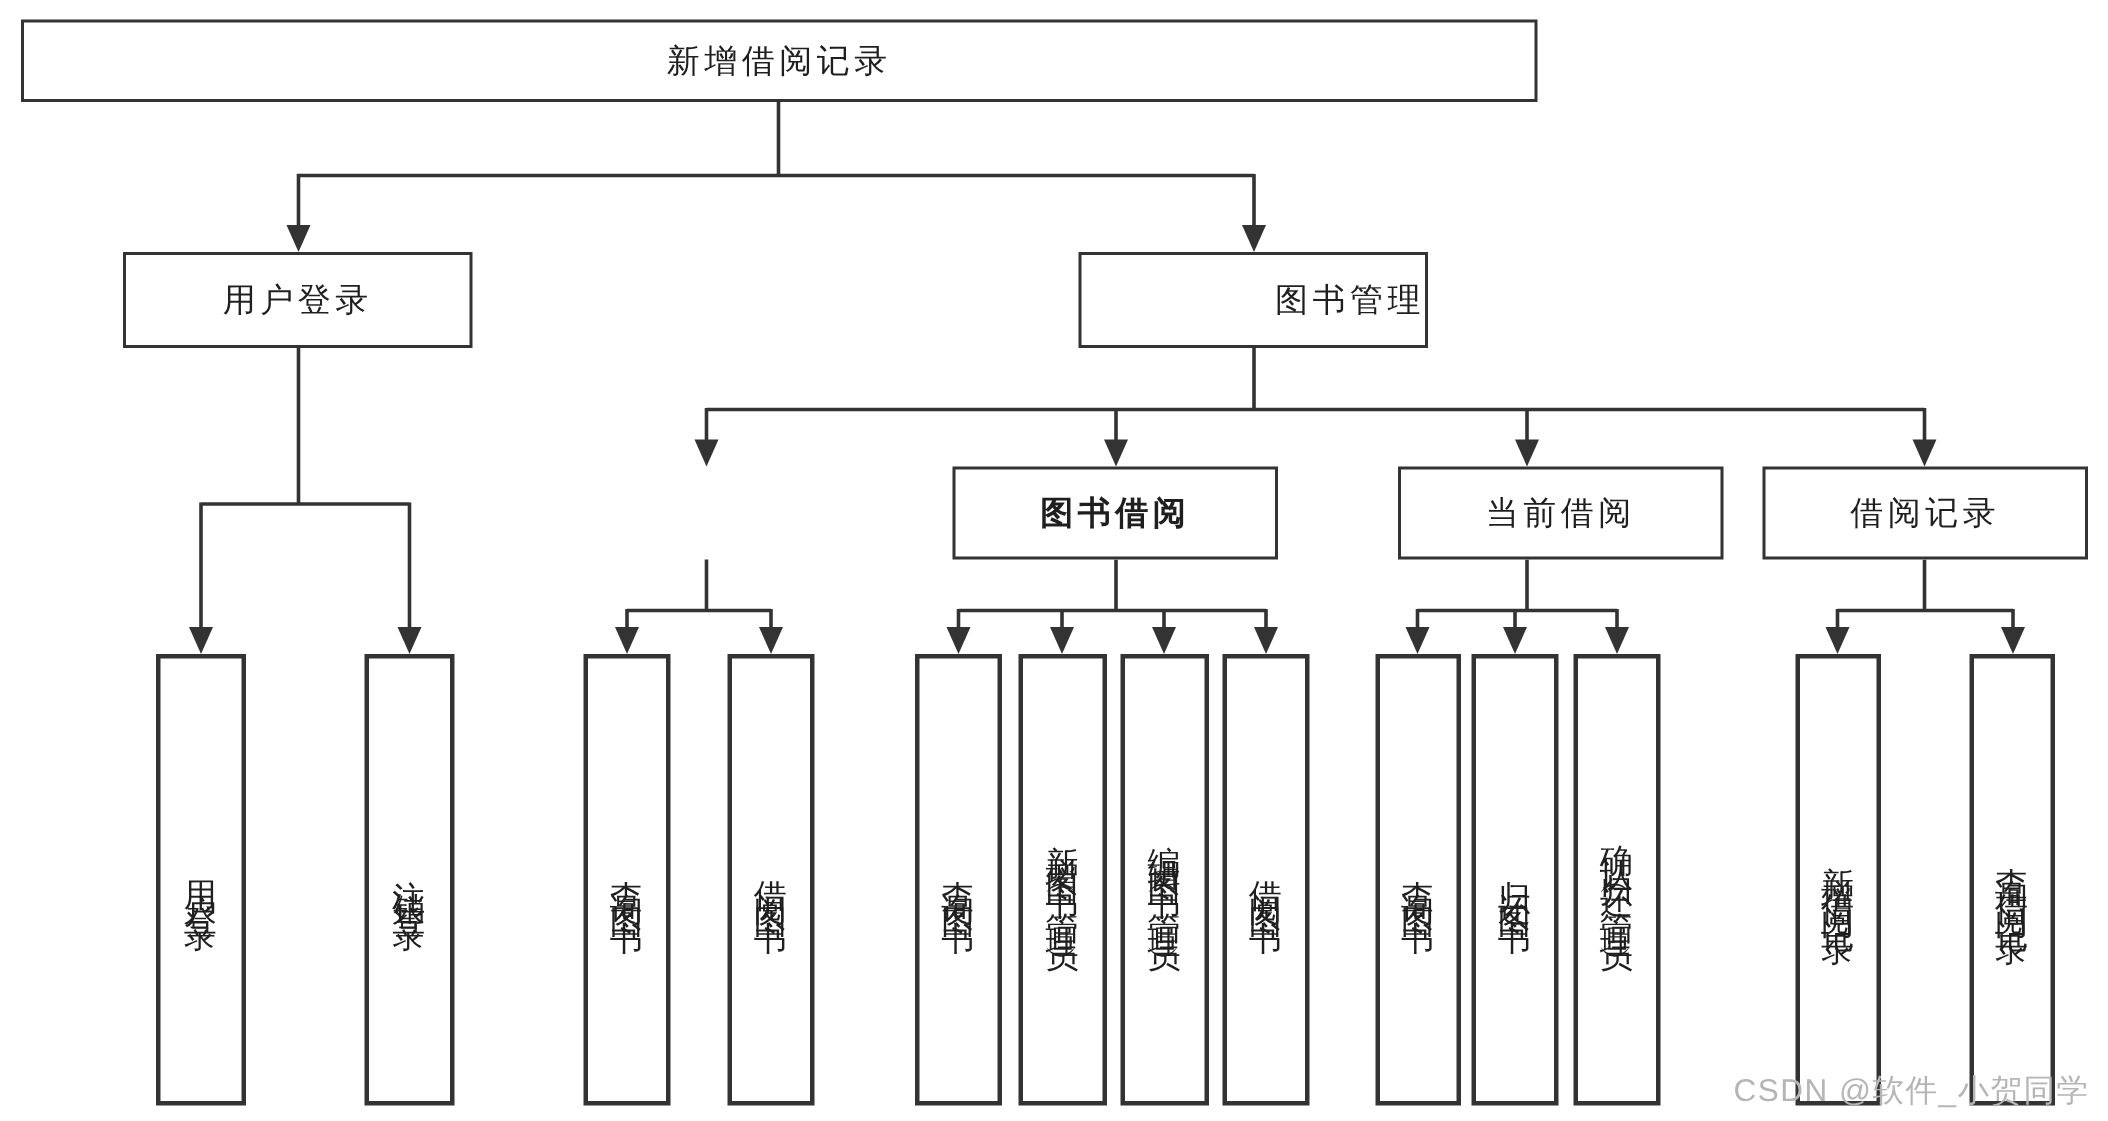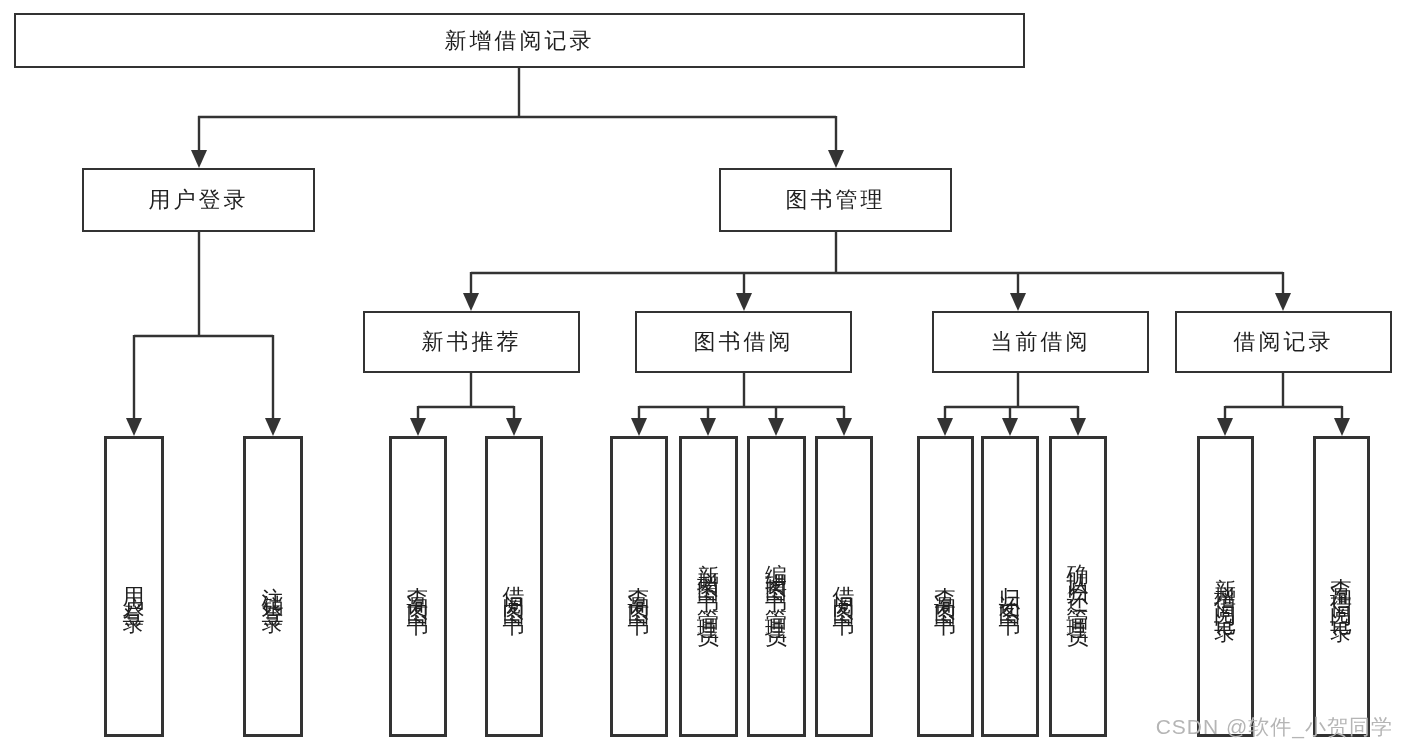--- a/index.html
+++ b/index.html
@@ -69,28 +69,25 @@
     <polygon points="1342,436 1334,418 1350,418"></polygon>
   </svg>
 
   <div class="node" style="left:14px;top:13px;width:1011px;height:55px;">
     <span class="label">新增借阅记录</span>
   </div>
 
   <div class="node" style="left:82px;top:168px;width:233px;height:64px;">
     <span class="label">用户登录</span>
   </div>
-  <div class="node" style="left:719px;top:168px;width:233px;height:64px;">
+  <div class="node" style="left:719px;top:168px;width:233px;height:64px;justify-content:flex-end;">
     <span class="label">图书管理</span>
   </div>
 
-  <div class="node" style="left:363px;top:311px;width:217px;height:62px;">
-    <span class="label">新书推荐</span>
-  </div>
-  <div class="node" style="left:635px;top:311px;width:217px;height:62px;">
+  <div class="node" style="left:635px;top:311px;width:217px;height:62px;font-weight:bold;">
     <span class="label">图书借阅</span>
   </div>
   <div class="node" style="left:910px;top:311px;width:217px;height:62px;margin-left:22px;">
     <span class="label">当前借阅</span>
   </div>
   <div class="node" style="left:1175px;top:311px;width:217px;height:62px;">
     <span class="label">借阅记录</span>
   </div>
 
   <div class="node leaf" style="left:104px;top:436px;width:60px;height:301px;">

